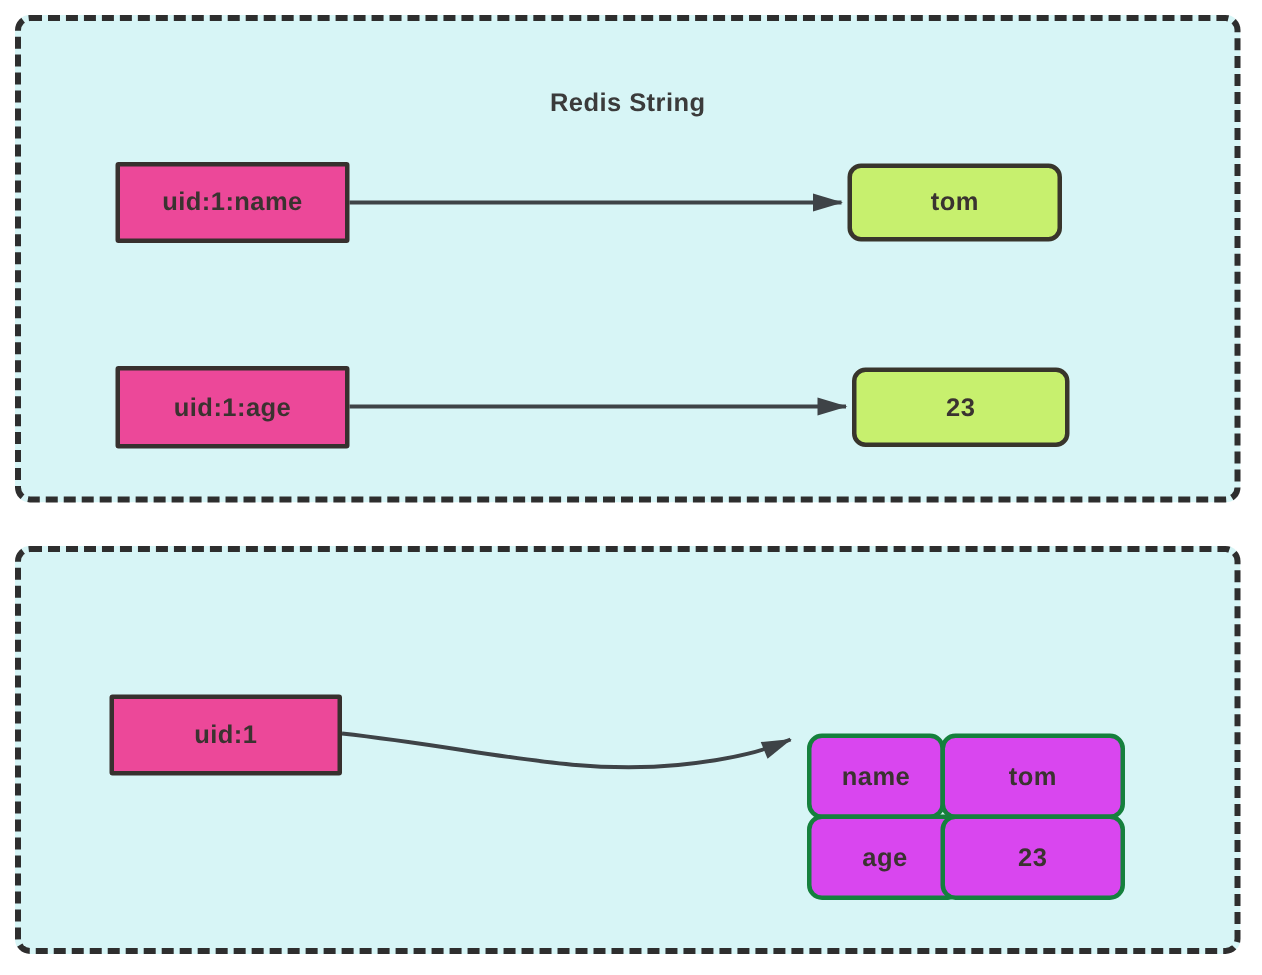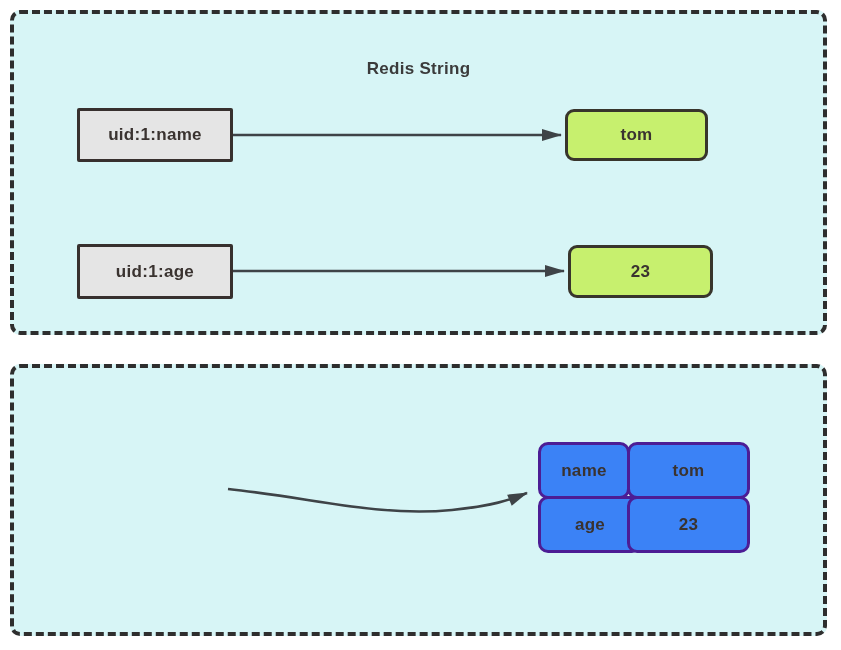--- a/index.html
+++ b/index.html
@@ -40,40 +40,41 @@
     display: flex;
     align-items: center;
     justify-content: center;
     font-size: 17px;
     font-weight: bold;
     color: #3a3330;
     letter-spacing: 0.3px;
   }
 
   .key-box {
-    background: #e5e5e5;
+    background: #ec4899;
     border: 3px solid #37302e;
     border-radius: 2px;
   }
   .key-name { left: 77px; top: 108px; width: 156px; height: 54px; }
   .key-age  { left: 77px; top: 244px; width: 156px; height: 55px; }
   .key-uid  { left: 73px; top: 463px; width: 155px; height: 54px; }
 
   .val-box {
     background: #c7f06e;
     border: 3px solid #38352c;
     border-radius: 9px;
   }
   .val-tom { left: 565px; top: 109px; width: 143px; height: 52px; }
   .val-23  { left: 568px; top: 245px; width: 145px; height: 53px; }
 
   .cell {
-    background: #3b82f6;
-    border: 3px solid #4c1d95;
+    background: #d946ef;
+    border: 3px solid #15803d;
     border-radius: 10px;
+    margin-top: 47px;
   }
   .cell-field-name { left: 538px; top: 442px; width: 92px;  height: 57px; }
   .cell-value-tom  { left: 627px; top: 442px; width: 123px; height: 57px; }
   .cell-field-age  { left: 538px; top: 496px; width: 104px;  height: 57px; }
   .cell-value-23   { left: 627px; top: 496px; width: 123px; height: 57px; }
 
   .arrow-layer {
     position: absolute;
     left: 0; top: 0;
     width: 841px; height: 650px;
@@ -100,19 +101,20 @@
   </svg>
 
   <div class="panel-title title-string">Redis String</div>
 
   <div class="node key-box key-name">uid:1:name</div>
   <div class="node val-box val-tom">tom</div>
 
   <div class="node key-box key-age">uid:1:age</div>
   <div class="node val-box val-23">23</div>
 
+  <div class="node key-box key-uid">uid:1</div>
 
   <div class="node cell cell-field-name">name</div>
   <div class="node cell cell-value-tom">tom</div>
   <div class="node cell cell-field-age">age</div>
   <div class="node cell cell-value-23">23</div>
 
 </div>
 
 </body></html>

